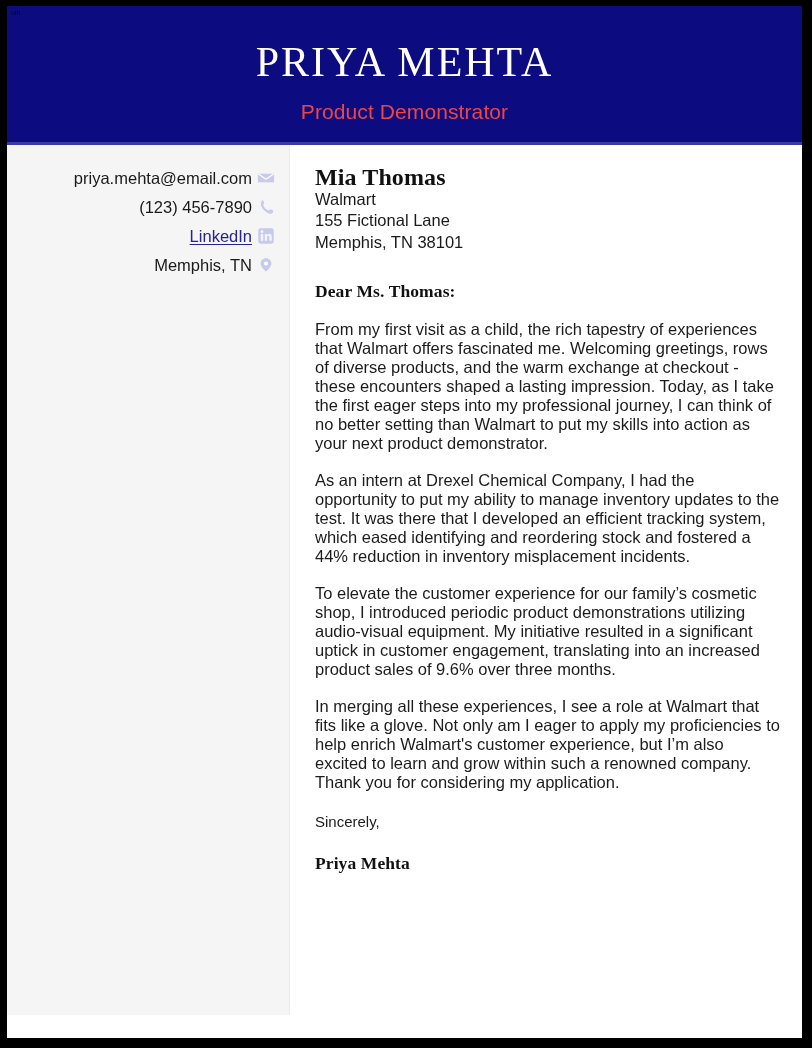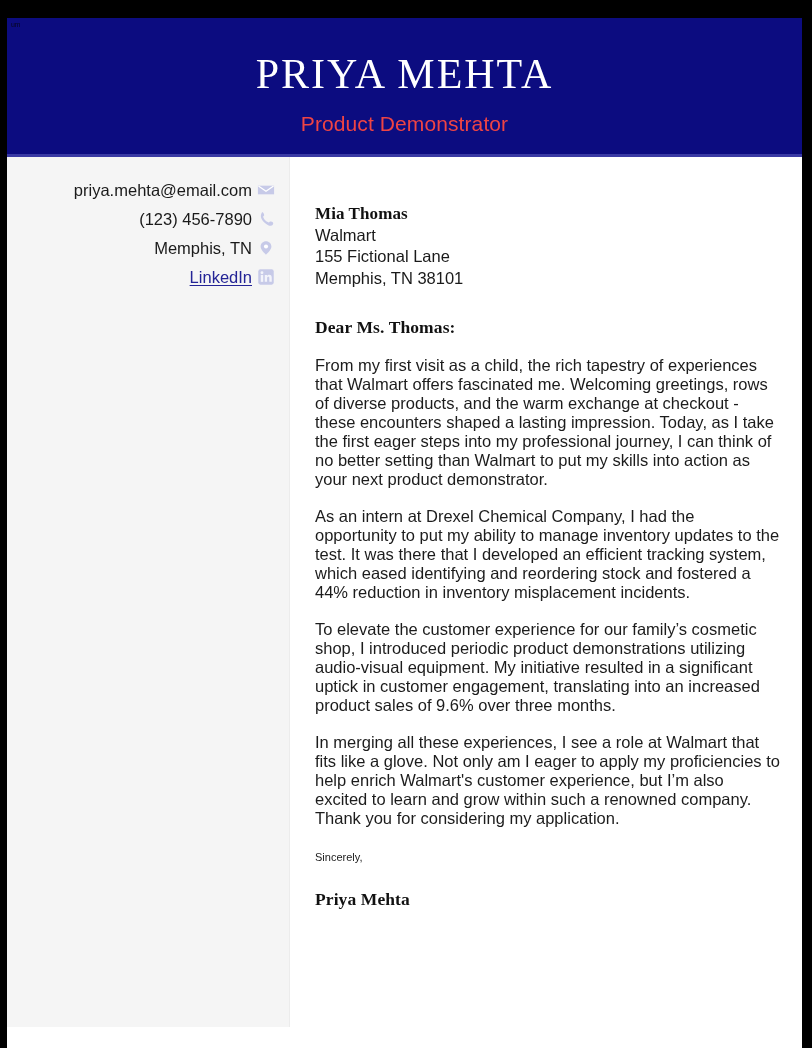--- a/index.html
+++ b/index.html
@@ -15,21 +15,21 @@
     -webkit-font-smoothing: antialiased;
   }
 
   
   .page-frame {
     position: relative;
     width: 812px;
     height: 1048px;
     background: #000000;
     box-sizing: border-box;
-    padding: 18px 10px 10px 7px;
+    padding: 6px 10px 10px 7px;
   }
 
   .document {
     position: relative;
     width: 795px;
     height: 1032px;
     background: #ffffff;
     overflow: hidden;
   }
 
@@ -147,24 +147,23 @@
     align-items: flex-start;
   }
   .recipient {
     font-size: 16.5px;
     line-height: 21.5px;
     color: #1a1a1a;
   }
   .recipient-name {
     font-family: "Liberation Serif", "DejaVu Serif", serif;
     font-weight: bold;
-    font-size: 17px;
-    color: #111111;
-    letter-spacing: .1px;
-    margin-top: 24px;
+    font-size: 24px;
+    color: #111111;
+    letter-spacing: .1px;
   }
   .letter-date {
     font-family: "Liberation Serif", "DejaVu Serif", serif;
     font-weight: bold;
     font-size: 17.5px;
     color: #111111;
     white-space: nowrap;
     padding-top: 1px;
     padding-right: 42px;
     letter-spacing: .1px;
@@ -180,21 +179,21 @@
   }
 
   .letter-para {
     font-size: 16.5px;
     line-height: 19px;
     color: #1c1c1c;
     margin: 18px 0 0 0;
     max-width: 472px;
   }
   .closing {
-    font-size: 11px;
+    font-size: 15px;
     line-height: 21.6px;
     color: #1c1c1c;
     margin: 19px 0 0 0;
   }
   .signature {
     font-family: "Liberation Serif", "DejaVu Serif", serif;
     font-weight: bold;
     font-size: 17.5px;
     color: #111111;
     margin: 20px 0 0 0;
@@ -231,37 +230,37 @@
           <li class="contact-item">
             <span class="contact-text">(123) 456-7890</span>
             <span class="contact-icon">
               <svg width="18" height="18" viewBox="0 0 20 20" aria-hidden="true">
                 <path d="M5.6 2.4c1.1 0 1.6.6 2 1.8.4 1.2.5 1.7.1 2.2-.4.5-1 .7-.8 1.5.3 1.2 1.3 2.8 2.5 3.9 1.2 1.1 2.6 1.9 3.6 2 .8.1.9-.5 1.4-.9.5-.4 1-.3 2.1.2 1.1.5 1.6 1 1.5 2-.1 1-1 2.3-2.6 2.5-1.7.2-4.4-1-6.9-3.4C5.9 11.8 4.4 9 4.3 7.1c-.1-1.9.5-3.4 1.3-4.7z" fill="#c7cae8"></path>
               </svg>
             </span>
           </li>
 
           <li class="contact-item">
-            <span class="contact-text">Memphis, TN</span>
-            <span class="contact-icon">
-              <svg width="18" height="18" viewBox="0 0 20 20" aria-hidden="true">
-                <path d="M10 2.6c-3.3 0-6 2.6-6 5.8 0 4.2 6 9 6 9s6-4.8 6-9c0-3.2-2.7-5.8-6-5.8z" fill="#c7cae8"></path>
-                <circle cx="10" cy="8.3" r="2.3" fill="#ffffff"></circle>
-              </svg>
-            </span>
-          </li>
-
-          <li class="contact-item">
             <a class="contact-link" href="#">LinkedIn</a>
             <span class="contact-icon">
               <svg width="18" height="18" viewBox="0 0 20 20" aria-hidden="true">
                 <rect x="1.4" y="1.4" width="17.2" height="17.2" rx="2.4" fill="#c7cae8"></rect>
                 <rect x="4.2" y="7.8" width="2.7" height="7.6" fill="#f3f4fb"></rect>
                 <circle cx="5.55" cy="5.3" r="1.6" fill="#f3f4fb"></circle>
                 <path d="M8.6 7.8h2.6v1.1c.5-.9 1.5-1.3 2.5-1.3 1.9 0 2.7 1.1 2.7 3.2v4.6h-2.7v-4.1c0-1-.3-1.6-1.2-1.6-.8 0-1.3.6-1.3 1.6v4.1H8.6z" fill="#f3f4fb"></path>
+              </svg>
+            </span>
+          </li>
+
+          <li class="contact-item">
+            <span class="contact-text">Memphis, TN</span>
+            <span class="contact-icon">
+              <svg width="18" height="18" viewBox="0 0 20 20" aria-hidden="true">
+                <path d="M10 2.6c-3.3 0-6 2.6-6 5.8 0 4.2 6 9 6 9s6-4.8 6-9c0-3.2-2.7-5.8-6-5.8z" fill="#c7cae8"></path>
+                <circle cx="10" cy="8.3" r="2.3" fill="#ffffff"></circle>
               </svg>
             </span>
           </li>
 
         </ul>
       </aside>
 
       <section class="letter">
 
         <div class="letter-top">

